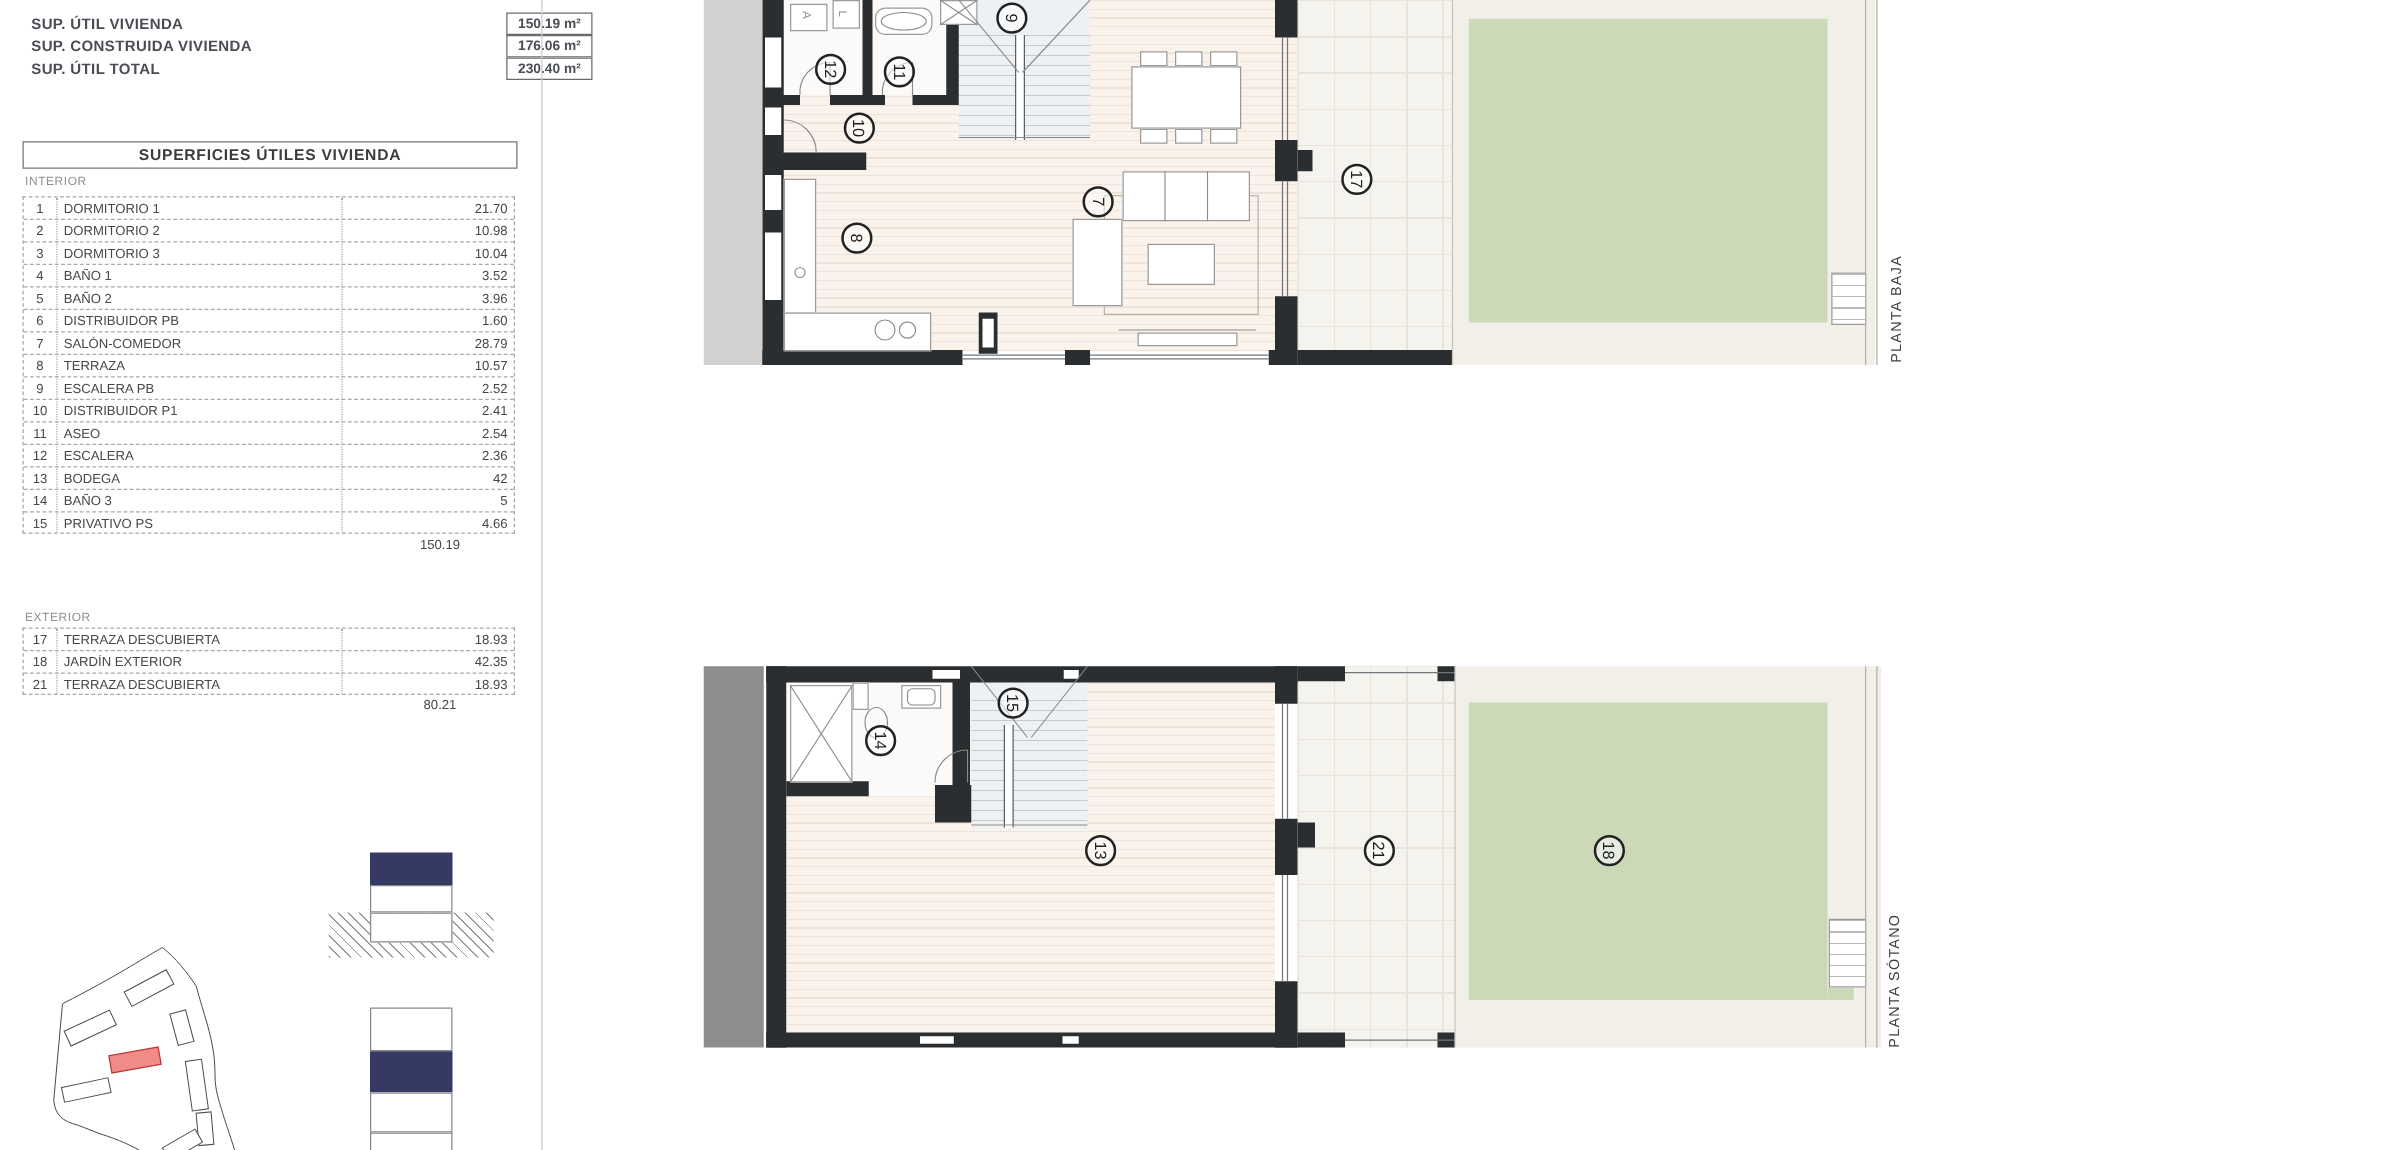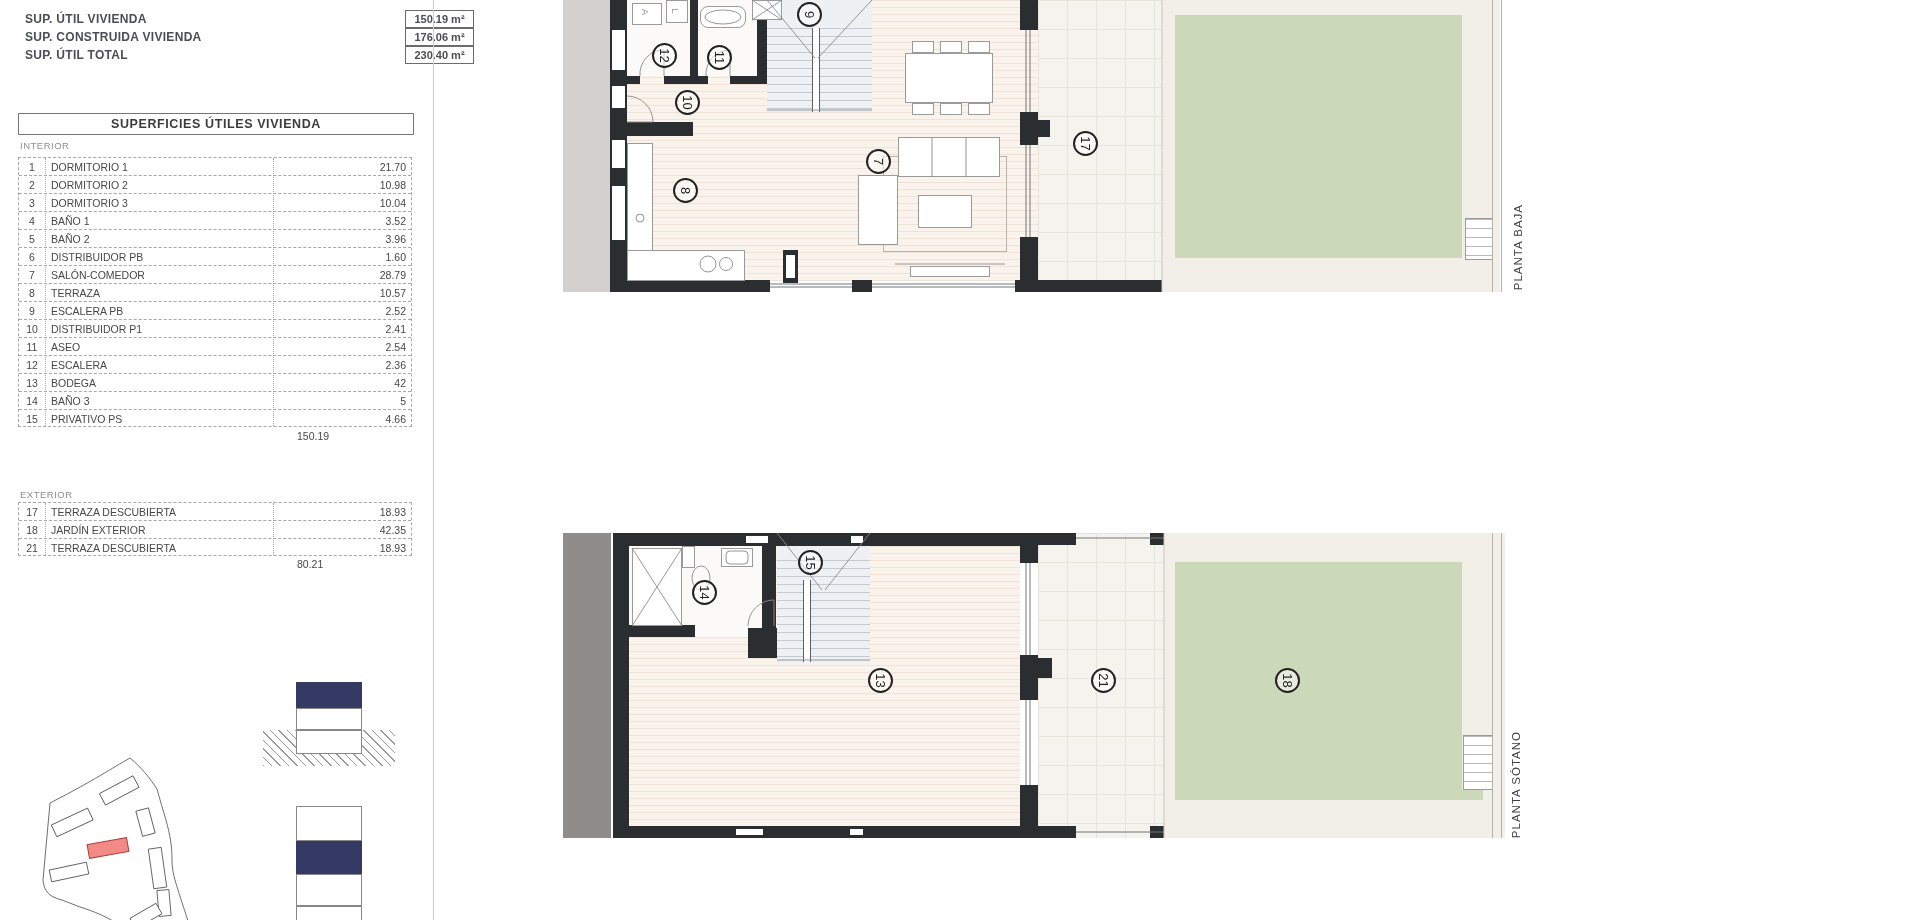--- a/index.html
+++ b/index.html
@@ -12,21 +12,21 @@
   .tbl-header{position:absolute;left:18px;top:113px;width:394px;height:20px;border:1px solid #757575;
               display:flex;align-items:center;justify-content:center;font-size:12.5px;font-weight:bold;color:#3c3c3c;letter-spacing:.6px;}
   .sec-label{position:absolute;left:20px;font-size:9.5px;color:#8f8f8f;letter-spacing:.5px;}
   .tbl{position:absolute;left:18px;width:394px;border:1px dashed #a8a8a8;box-sizing:border-box;background:#fff;}
   .trow{display:flex;align-items:center;height:18px;border-bottom:1px dashed #a8a8a8;box-sizing:border-box;font-size:10.5px;color:#474747;}
   .trow:last-child{border-bottom:none;}
   .trow .num{width:26px;text-align:center;flex:none;}
   .trow .name{flex:1;padding-left:6px;white-space:nowrap;overflow:hidden;}
   .trow .val{width:125px;text-align:right;padding-right:5px;flex:none;}
   .vline{position:absolute;top:0;bottom:0;border-left:1px dotted #a8a8a8;}
-  .tbl-total{position:absolute;width:110px;text-align:left;font-size:10.5px;color:#474747;left:297px;}
+  .tbl-total{position:absolute;width:110px;text-align:center;font-size:10.5px;color:#474747;left:297px;}
   
   .key-navy{position:absolute;background:#343a64;}
   .key-white{position:absolute;background:#fff;border:1px solid #888;box-sizing:border-box;}
   .key-hatch{position:absolute;background:repeating-linear-gradient(45deg,#9a9a9a 0 1px,transparent 1px 6px);}
   
   .divider{position:absolute;left:433px;top:0;width:1px;height:920px;background:#ccc;}
   
   .plan{position:absolute;width:985px;}
   .w{position:absolute;background:#2b2e30;}
   .wallgap{position:absolute;background:#fff;}

